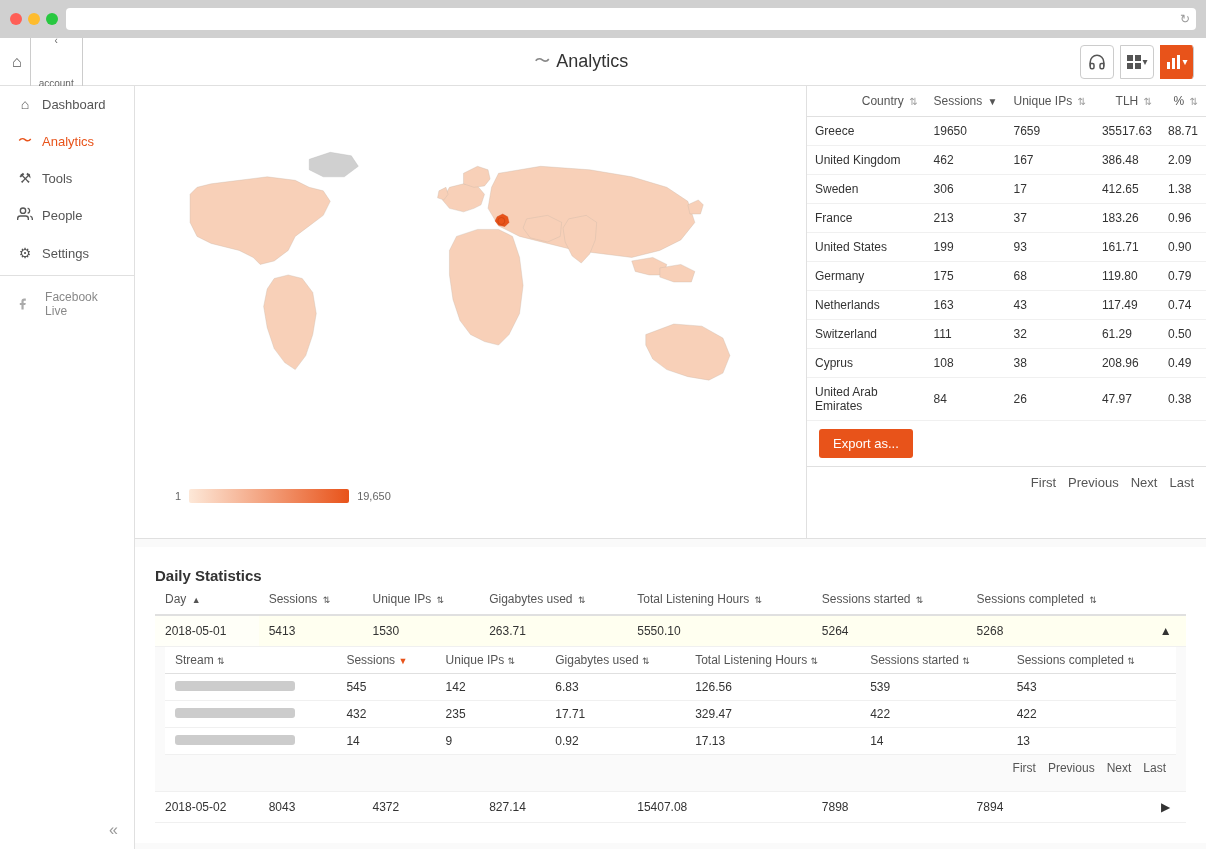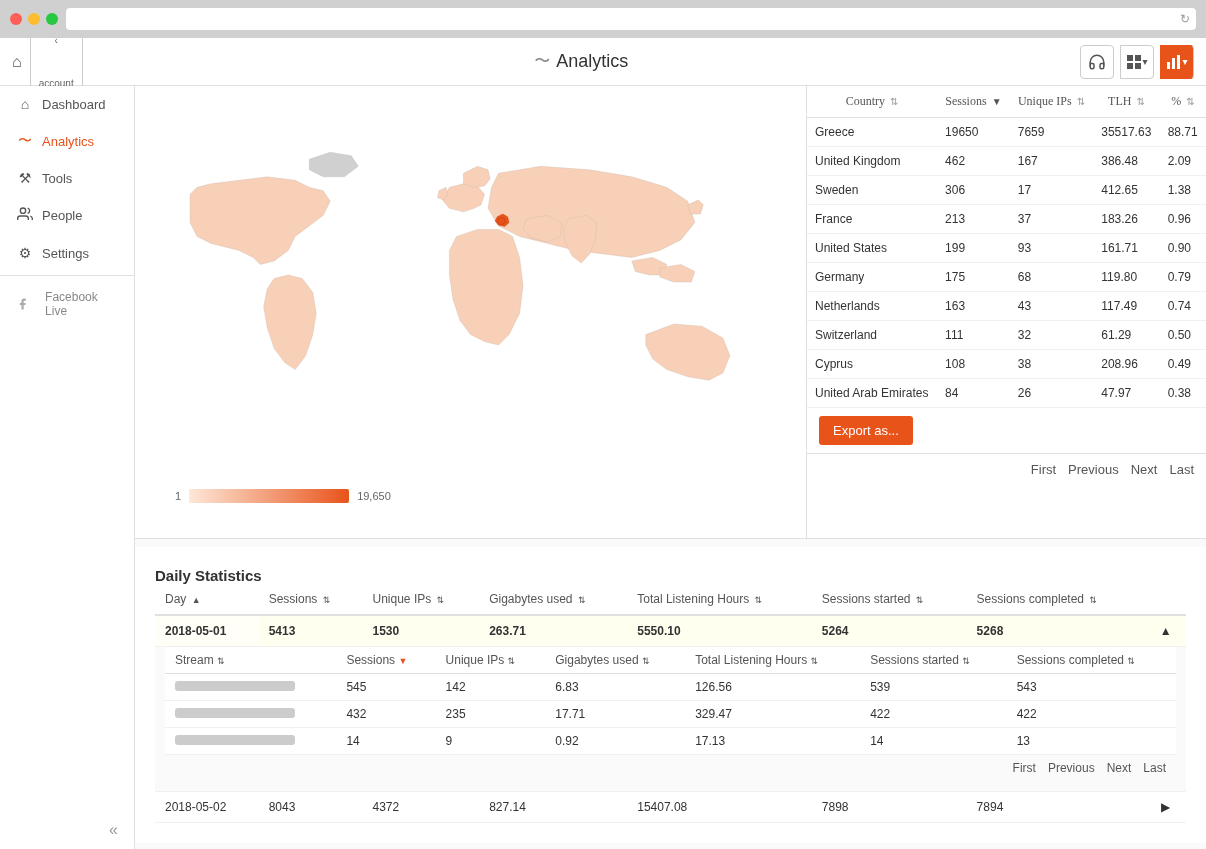--- a/index.html
+++ b/index.html
@@ -123,27 +123,26 @@
       width: 160px;
       background: linear-gradient(to right, #fde8d8, #e8531a);
       border-radius: 2px;
     }
     
     .country-table-section { width: 400px; flex-shrink: 0; border-left: 1px solid #e0e0e0; }
     .country-table { width: 100%; border-collapse: collapse; font-size: 12px; }
     .country-table th {
       background: white;
       padding: 8px 8px;
-      text-align: center;
+      text-align: right;
       color: #555;
       font-weight: 500;
       border-bottom: 1px solid #e0e0e0;
       white-space: nowrap;
       cursor: pointer;
-      font-family: Liberation Serif, serif;
     }
     .country-table th .sort-icon { color: #999; font-size: 10px; margin-left: 2px; }
     .country-table th .sort-active { color: #555; }
     .country-table td { padding: 7px 8px; border-bottom: 1px solid #f0f0f0; color: #333; }
     
     .table-nav { display: flex; justify-content: flex-end; gap: 12px; padding: 8px 12px; background: white; border-top: 1px solid #e0e0e0; }
     .table-nav-btn { color: #555; cursor: pointer; font-size: 13px; }
     
     .export-btn-row { padding: 8px 12px; background: white; }
     .export-btn {
@@ -158,21 +157,21 @@
     .stats-table th {
       padding: 8px 10px;
       text-align: left;
       color: #555;
       font-weight: 500;
       border-bottom: 2px solid #e0e0e0;
       cursor: pointer;
       white-space: nowrap;
     }
     .stats-table td { padding: 8px 10px; border-bottom: 1px solid #f0f0f0; color: #333; }
-    .stats-table tr.expanded-row > td { background: #fffff0; font-weight: 700; }
+    .stats-table tr.expanded-row > td { background: #fffff0; font-weight: 400; }
     
     .sub-table-row td { padding: 0; }
     .sub-table-wrap { padding: 0 10px 10px 10px; background: #fafafa; }
     .sub-table { width: 100%; border-collapse: collapse; font-size: 12px; }
     .sub-table th {
       padding: 6px 10px;
       text-align: left;
       color: #555;
       font-weight: 500;
       border-bottom: 1px solid #e0e0e0;

